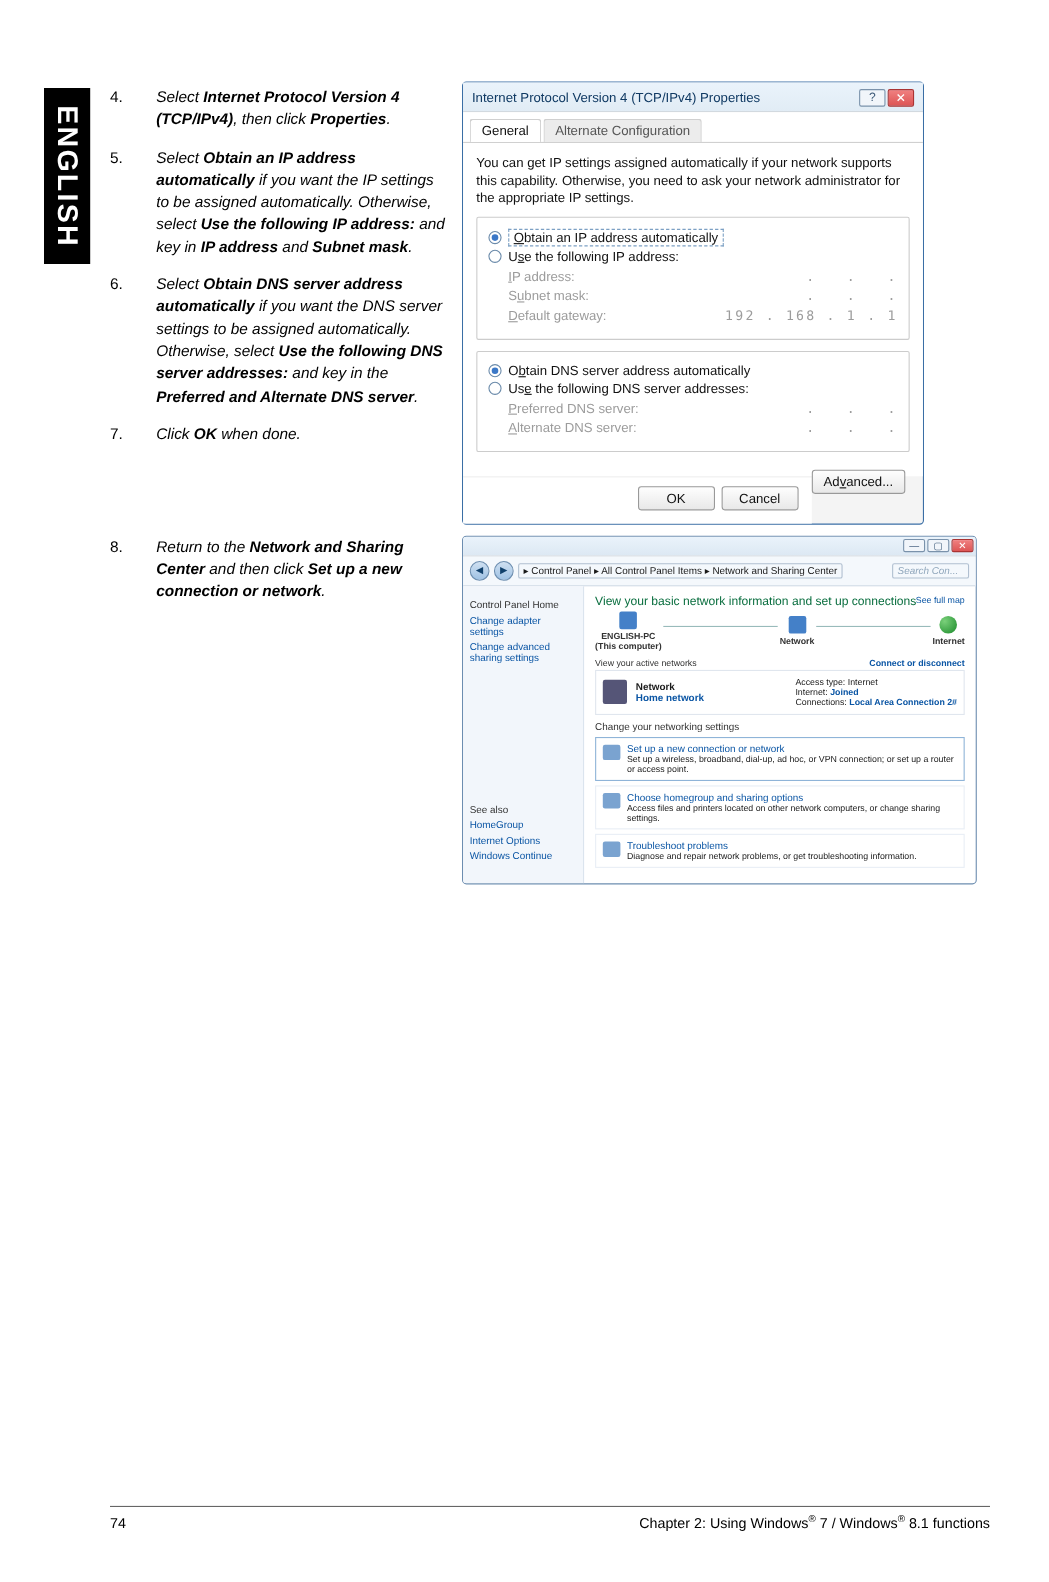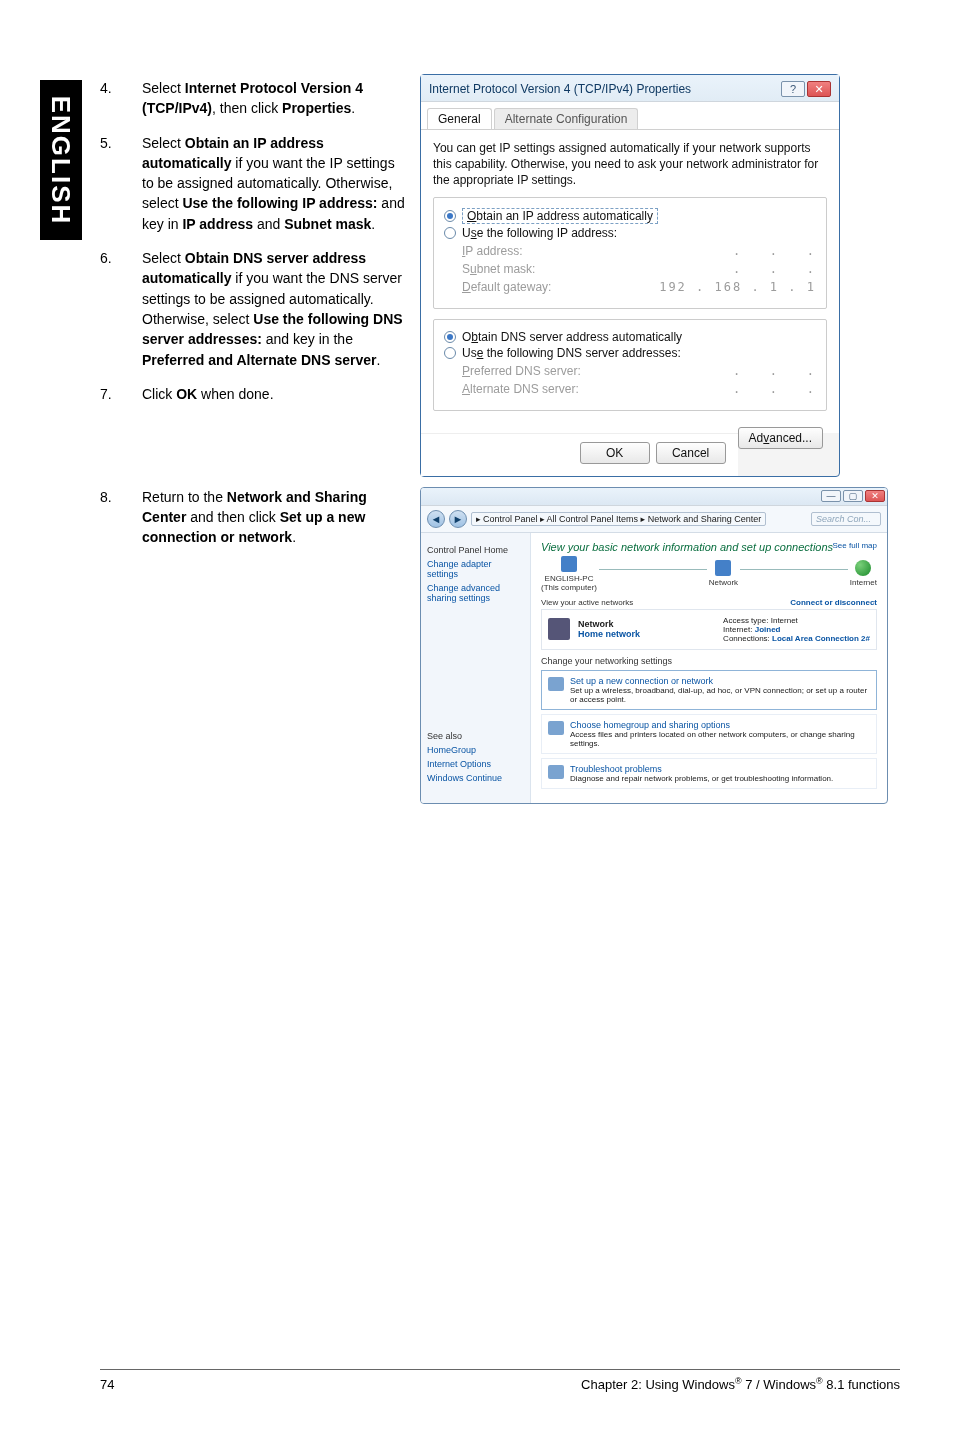--- a/index.html
+++ b/index.html
@@ -36,21 +36,21 @@
     width: 800px;
   }
 
   .row { display: flex; align-items: flex-start; margin-bottom: 10px; }
   .left { flex: 0 0 320px; padding-right: 14px; font-size: 14px; line-height: 1.45; }
   .right { flex: 1 1 auto; }
 
   ol.instructions { list-style: none; }
   ol.instructions > li { display: flex; margin-bottom: 14px; }
   ol.instructions > li .num { flex: 0 0 42px; font-size: 14px; }
-  ol.instructions > li .text { flex: 1 1 auto; font-size: 14px; line-height: 1.45; }
+  ol.instructions > li .text { flex: 1 1 auto; font-size: 14px; line-height: 1.45; font-style: italic; }
   .text b { font-weight: bold; }
 
   
   .dlg {
     border: 1px solid #3a6ea5;
     border-radius: 4px;
     width: 420px;
     background: #f4f4f4;
     font-family: "Segoe UI", Tahoma, sans-serif;
     font-size: 12px;
@@ -111,22 +111,22 @@
   .dlg2-title { height: 18px; background: linear-gradient(#eaf3fb,#dce8f3); border-bottom: 1px solid #cfd6dd; display:flex; justify-content:flex-end; align-items:center; padding-right:2px; gap:2px;}
   .addr { display:flex; align-items:center; gap:4px; padding: 4px 6px; background:#f4f8fc; border-bottom:1px solid #d3dce6; font-size:9px; }
   .navbtn { width:18px; height:18px; border-radius:50%; border:1px solid #6e8fb0; background:linear-gradient(#cfe0f1,#9fc2e4); display:inline-flex; align-items:center; justify-content:center; color:#11416c; font-size:11px; }
   .search { margin-left:auto; border:1px solid #b0bfd0; border-radius:2px; padding:1px 4px; color:#8fa6bb; width:70px; font-style:italic; }
 
   .dlg2-body { display:flex; }
   .dlg2-side { width: 110px; background:#f2f6fb; border-right:1px solid #dbe4ee; padding:8px 6px; }
   .dlg2-side a { display:block; color:#0a55a4; font-size:9px; margin:4px 0; text-decoration:none; }
   .dlg2-side a.plain { color:#333; }
   .dlg2-main { flex:1; padding: 8px 10px 10px 10px; }
-  .dlg2-main h4 { color:#0a6e3f; font-size:11px; font-weight:400; margin-bottom:6px;font-style:italic; }
-  .netmap { display:flex; align-items:center; justify-content:space-around; margin: 4px 0 6px 0; }
+  .dlg2-main h4 { color:#0a6e3f; font-size:11px; font-weight:400; margin-bottom:6px; }
+  .netmap { display:flex; align-items:center; justify-content:space-around; margin: 4px 0 6px 0; font-weight: bold; }
   .node { display:flex; flex-direction:column; align-items:center; font-size:8px; color:#333; }
   .node-icon { width:16px; height:16px; background:#4480c8; border-radius:2px; margin-bottom:2px; }
   .node-icon.globe { border-radius:50%; background: radial-gradient(circle at 30% 30%, #7ad07a, #1a8a2a); }
   .connector { flex:1; border-top:1px solid #9bb; margin: 0 2px 8px 2px; }
   .mapfull { color:#0a55a4; font-size:8px; text-align:right; margin-top:-18px; margin-bottom:6px; }
 
   .activebox { border:1px solid #e0e6ee; padding:6px; display:flex; align-items:center; gap:8px; margin-bottom:4px;}
   .activebox .nicon { width:22px; height:22px; background:#557; border-radius:2px; }
   .activebox .ntext { font-size:9px; }
   .activebox .nstatus { margin-left:auto; font-size:8px; text-align:left; }

